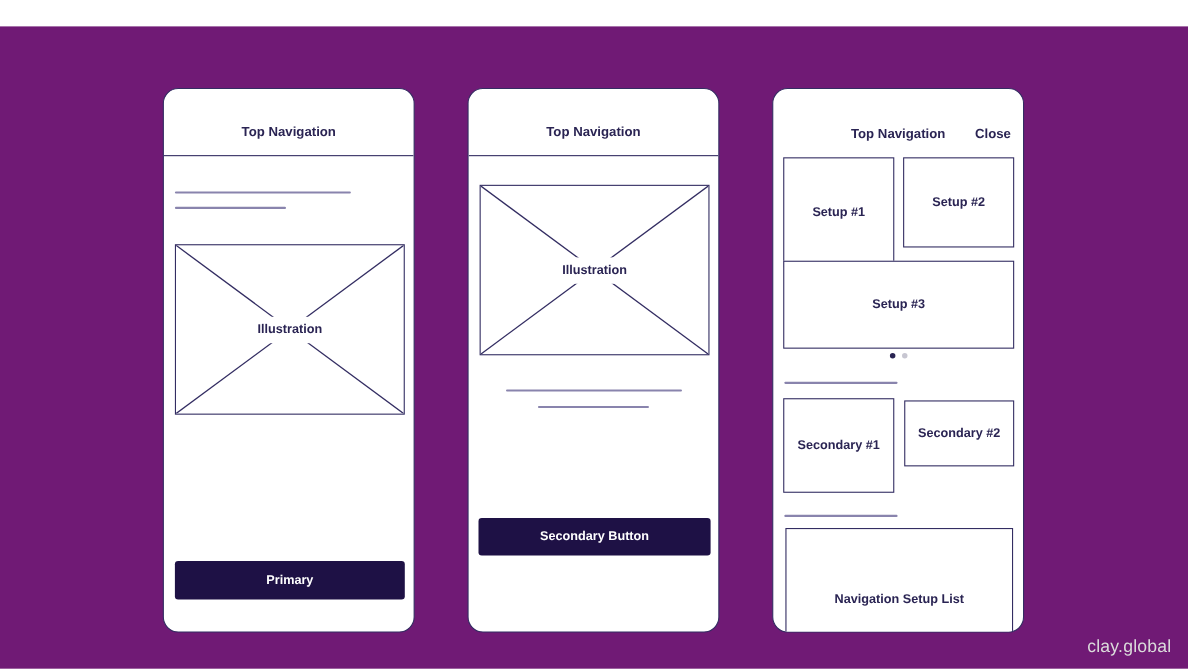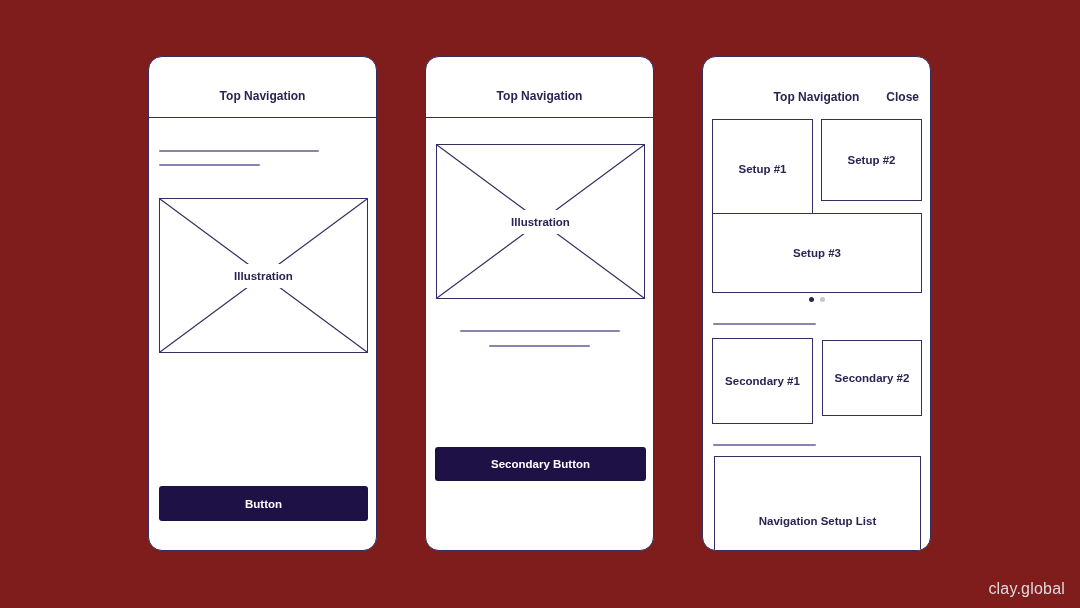--- a/index.html
+++ b/index.html
@@ -4,21 +4,21 @@
 <style>
   * { margin: 0; padding: 0; box-sizing: border-box; }
   html, body { width: 1080px; height: 608px; }
   body {
     font-family: "Liberation Sans", sans-serif;
     background: #ffffff;
     position: relative;
     overflow: hidden;
     color: #2a2453;
   }
-  .canvas { position: absolute; inset: 0; background: #7f1d1d; }
+  .canvas { position: absolute; inset: 0; background: #701a75; margin-top: 24px; }
 
   
   .phone {
     position: absolute;
     top: 56px;
     width: 229px;
     height: 495px;
     border: 1.5px solid #332d62;
     border-radius: 14px;
     background: #ffffff;
@@ -153,21 +153,21 @@
 
     <div class="illus" style="left:10px; top:141px; width:209px; height:155px;">
       <svg viewBox="0 0 100 100" preserveAspectRatio="none">
         <line x1="0" y1="0" x2="100" y2="100" stroke="#332d62" stroke-width="1.2" vector-effect="non-scaling-stroke"></line>
         <line x1="100" y1="0" x2="0" y2="100" stroke="#332d62" stroke-width="1.2" vector-effect="non-scaling-stroke"></line>
       </svg>
       <span class="illus-label">Illustration</span>
     </div>
 
 
-    <button class="solid-btn" style="left:10px; top:429px; width:209px; height:35px;">Button</button>
+    <button class="solid-btn" style="left:10px; top:429px; width:209px; height:35px;">Primary</button>
   </div>
 
   <div class="phone phone-2">
     <div class="nav bordered">
       <span class="nav-title">Top Navigation</span>
     </div>
 
     <div class="illus" style="left:10px; top:87px; width:209px; height:155px;">
       <svg viewBox="0 0 100 100" preserveAspectRatio="none">
         <line x1="0" y1="0" x2="100" y2="100" stroke="#332d62" stroke-width="1.2" vector-effect="non-scaling-stroke"></line>
@@ -201,21 +201,21 @@
     <div class="dots">
       <span class="dot active"></span>
       <span class="dot inactive"></span>
     </div>
 
     <div class="ph-line" style="left:10px; top:266px; width:103px;"></div>
 
     <div class="wire-box" style="left:9px; top:281px; width:101px; height:86px;">
       <span class="box-label">Secondary #1</span>
     </div>
-    <div class="wire-box" style="left:119px; top:283px; width:100px; height:76px;">
+    <div class="wire-box" style="left:119px; top:283px; width:100px; height:60px;">
       <span class="box-label">Secondary #2</span>
     </div>
 
     <div class="ph-line" style="left:10px; top:387px; width:103px;"></div>
 
     <div class="additional-box" style="left:11px; top:399px; width:207px; height:97px;">
       <span class="box-label">Navigation Setup List</span>
     </div>
   </div>
 

